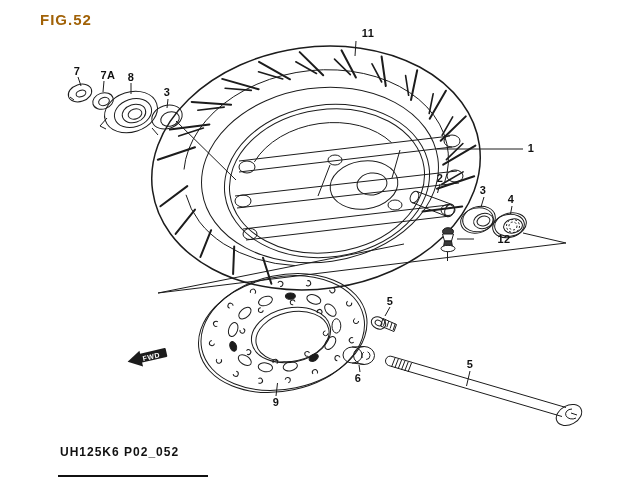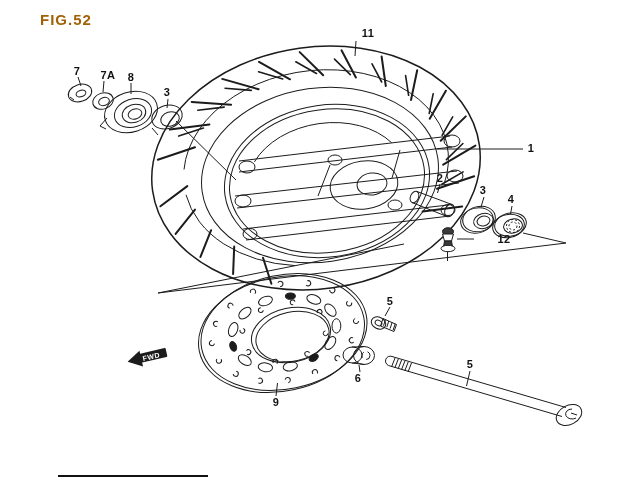--- a/index.html
+++ b/index.html
@@ -259,14 +259,15 @@
   <div class="callout" style="left:531px;top:148px">1</div>
   <div class="callout" style="left:440px;top:178px">2</div>
   <div class="callout" style="left:483px;top:190px">3</div>
   <div class="callout" style="left:511px;top:199px">4</div>
   <div class="callout" style="left:504px;top:239px">12</div>
   <div class="callout" style="left:390px;top:301px">5</div>
   <div class="callout" style="left:358px;top:378px">6</div>
   <div class="callout" style="left:470px;top:364px">5</div>
   <div class="callout" style="left:276px;top:402px">9</div>
 
+  <div class="footer-line" style="top:445px">UH125K6 P02_052</div>
   <div class="footer-rule"></div>
 </div>
 
 </body></html>

